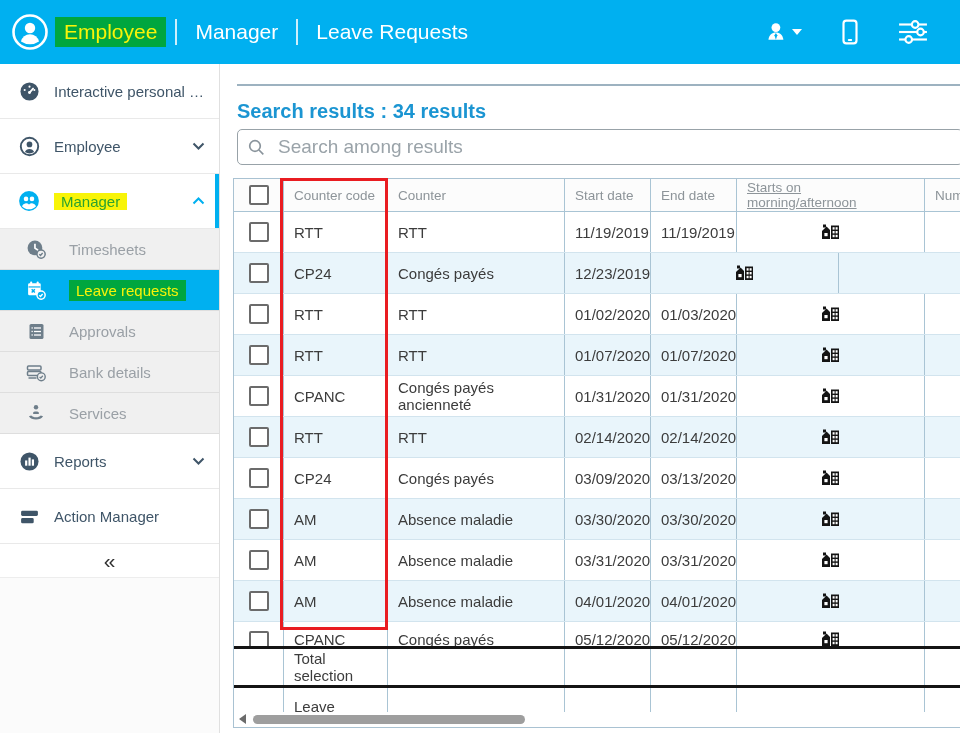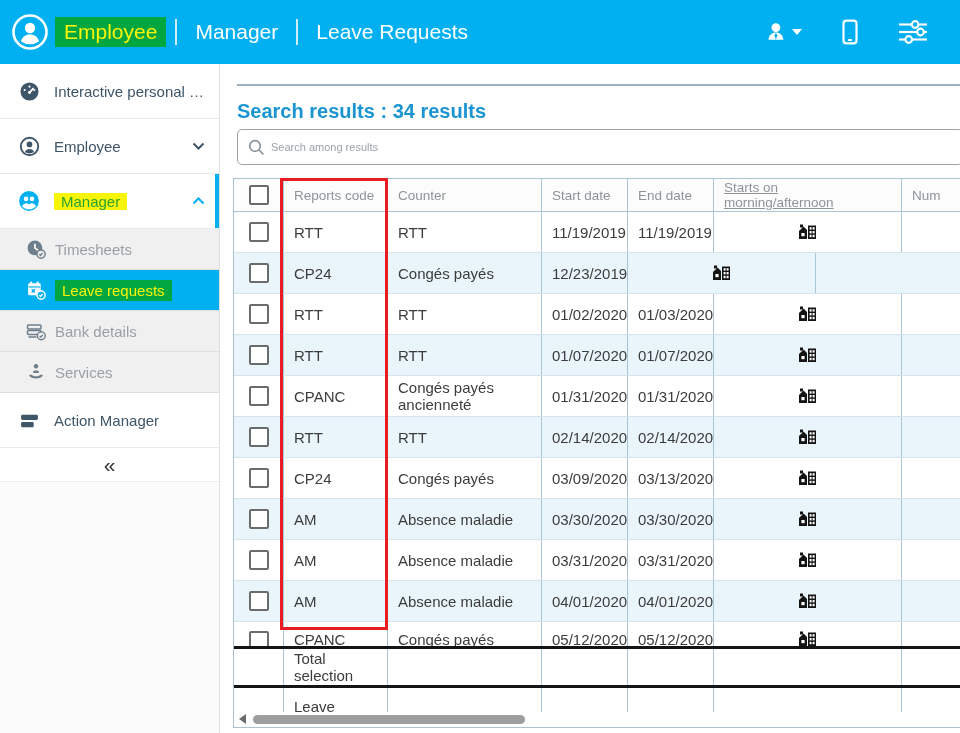--- a/index.html
+++ b/index.html
@@ -27,50 +27,50 @@
   .nav-item .chev{margin-left:auto;color:#3f5568;display:flex;}
   .nav-item.manager .chev{color:var(--accent-cyan,#00b0f0);}
   .nav-item.manager::after{content:"";position:absolute;right:0;top:0;bottom:0;width:4px;
             background:var(--accent-cyan,#00b0f0);}
   .hl-yellow{background:var(--highlight-yellow,#f8f408);color:#2ba32f;padding:2px 7px;}
   .hl-green{background:var(--highlight-green,#00a63f);color:var(--highlight-yellow,#f8f408);padding:2px 7px;}
   .submenu{background:#f0f0f0;}
   .sub-item{height:40px;display:flex;align-items:center;padding:0 14px 0 26px;
             border-bottom:1px solid #dedede;font-size:15px;color:#9aa0a6;cursor:pointer;--icon-bg:#f0f0f0;}
   .sub-item .ic{width:20px;height:20px;flex:0 0 auto;color:#6e7e8a;display:flex;align-items:center;justify-content:center;}
-  .sub-item .lbl{margin-left:9px;white-space:nowrap;}
+  .sub-item .lbl{margin-left:23px;white-space:nowrap;}
   .sub-item.active{background:var(--accent-cyan,#00b0f0);color:#fff;--icon-bg:var(--accent-cyan,#00b0f0);}
   .sub-item.active .ic{color:#fff;}
   .collapse-row{height:33px;display:flex;align-items:center;justify-content:center;
                 font-size:21px;color:#2e2e2e;cursor:pointer;}
   .sidebar-fill{flex:1;background:#fbfbfb;border-top:1px solid #ededed;}
 
   
   .content{position:absolute;top:64px;left:220px;width:740px;height:669px;overflow:visible;}
   .content-rule{position:absolute;left:17px;right:0;top:20px;height:2px;background:#9db2c0;}
   .results-title{position:absolute;left:17px;top:36px;font-size:20px;font-weight:700;
                  color:var(--title-blue,#1b95d2);}
   .search-box{position:absolute;left:17px;top:65px;width:704px;height:34px;border:1px solid #98a2a8;
               border-radius:5px;display:flex;align-items:center;padding:0 10px;background:#fff;box-sizing:content-box;}
-  .search-box input{border:none;outline:none;flex:1;font-size:11px;margin-left:4px;
+  .search-box input{border:none;outline:none;flex:1;font-size:19px;margin-left:11px;
                     font-family:"Liberation Sans",sans-serif;color:#be185d;background:transparent;}
   .search-box input::placeholder{color:#9aa3a9;}
 
   
   .table-wrap{position:absolute;left:13px;top:114px;width:812px;height:548px;
               border:1px solid #a9c2d2;background:#fff;}
   .trow{display:flex;height:40px;border-bottom:1px solid #d2e4ee;background:#fff;}
   .trow.alt{background:#e9f5fb;}
   .trow.head{height:32px;background:#fcfcfc;border-bottom:1px solid #a9c4d4;}
   .cell{display:flex;align-items:center;box-sizing:border-box;padding:0 10px;
         border-right:1px solid #a9c4d4;font-size:15px;color:#3c3c3c;overflow:hidden;}
   .head .cell{font-size:13.5px;color:#8d9499;}
   .c-check{width:50px;justify-content:center;padding:0;}
   .c-code{width:104px;}
-  .c-counter{width:154px;}
+  .c-counter{width:177px;}
   .c-start{width:86px;}
   .c-end{width:86px;}
   .c-morning{width:188px;justify-content:center;text-decoration:underline;}
   .c-num{width:120px;border-right:none;}
   .checkbox{width:16px;height:16px;border:2px solid #6b6b6b;border-radius:2px;background:#fff;cursor:pointer;}
   .trow.clipped{height:24px;border-bottom:none;}
   .trow.clipped .cell{align-items:flex-start;padding-top:9px;}
   .trow.total-sel{height:36px;border-top:3px solid #141414;border-bottom:none;}
   .trow.total{height:36px;border-top:3px solid #141414;border-bottom:none;}
   .trow.total-sel .cell,.trow.total .cell{border-right:1px solid #a9c4d4;}
@@ -212,20 +212,38 @@
             <line x1="2.4" y1="6.6" x2="13.6" y2="6.6" stroke="var(--icon-bg,#f0f0f0)" stroke-width="1.1"></line>
             <path d="M5.4 8.8l3 3m0-3l-3 3" stroke="var(--icon-bg,#f0f0f0)" stroke-width="1.4"></path>
             <circle cx="14.3" cy="14.3" r="3.9" fill="var(--icon-bg,#f0f0f0)" stroke="currentColor" stroke-width="1.4"></circle>
             <path d="M12.6 14.4l1.2 1.2 2-2.3" stroke="currentColor" stroke-width="1.3" fill="none"></path>
           </svg>
         </span>
         <span class="lbl"><span class="hl-green">Leave requests</span></span>
       </div>
       <div class="sub-item">
         <span class="ic">
+          <svg width="19" height="19" viewBox="0 0 19 19">
+            <rect x="2.5" y="2" width="14" height="15" rx="1.6" fill="currentColor"></rect>
+            <g stroke="#fff" stroke-width="1.3">
+              <line x1="7" y1="6" x2="14" y2="6"></line>
+                <line x1="7" y1="9.5" x2="14" y2="9.5"></line>
+                <line x1="7" y1="13" x2="14" y2="13"></line>
+            </g>
+            <g fill="#fff">
+                <rect x="4.5" y="5.3" width="1.3" height="1.3"></rect>
+                <rect x="4.5" y="8.8" width="1.3" height="1.3"></rect>
+                <rect x="4.5" y="12.3" width="1.3" height="1.3"></rect>
+              </g>
+          </svg>
+        </span>
+        <span class="lbl">Approvals</span>
+      </div>
+      <div class="sub-item">
+        <span class="ic">
           <svg width="21" height="20" viewBox="0 0 20 19">
             <g fill="none" stroke="currentColor" stroke-width="1.5">
               <rect x="1.5" y="3.5" width="13.5" height="4" rx="1"></rect>
               <rect x="1.5" y="9" width="13.5" height="4" rx="1"></rect>
             </g>
             <line x1="2.5" y1="15.5" x2="10.5" y2="15.5" stroke="currentColor" stroke-width="1.5"></line>
             <circle cx="15.3" cy="14.3" r="3.9" fill="var(--icon-bg,#f0f0f0)" stroke="currentColor" stroke-width="1.4"></circle>
             <path d="M13.6 14.4l1.2 1.2 2-2.3" stroke="currentColor" stroke-width="1.3" fill="none"></path>
           </svg>
         </span>
@@ -236,20 +254,38 @@
           <svg width="20" height="20" viewBox="0 0 19 19">
             <circle cx="9.5" cy="4" r="2.1" fill="currentColor"></circle>
             <path d="M6.8 9.2c0-1.6 5.4-1.6 5.4 0v1.2H6.8z" fill="currentColor"></path>
             <path d="M2.8 12.6c1.2 2 3.7 3.1 6.7 3.1s5.5-1.1 6.7-3.1l-2.2-.7c-1 1.1-2.6 1.7-4.5 1.7s-3.5-.6-4.5-1.7z" fill="currentColor"></path>
           </svg>
         </span>
         <span class="lbl">Services</span>
       </div>
     </div>
 
+    <div class="nav-item">
+      <span class="ic">
+        <svg width="21" height="21" viewBox="0 0 20 20">
+          <circle cx="10" cy="10" r="8.6" fill="currentColor"></circle>
+          <g fill="#fff">
+              <rect x="5.8" y="9" width="2.1" height="5"></rect>
+              <rect x="9" y="6.3" width="2.1" height="7.7"></rect>
+              <rect x="12.2" y="8" width="2.1" height="6"></rect>
+            </g>
+        </svg>
+      </span>
+      <span class="lbl">Reports</span>
+      <span class="chev">
+        <svg width="13" height="8" viewBox="0 0 13 8">
+            <path d="M1.5 1.5L6.5 6.5L11.5 1.5" fill="none" stroke="currentColor" stroke-width="2"></path>
+          </svg>
+      </span>
+    </div>
 
     <div class="nav-item">
       <span class="ic">
         <svg width="21" height="21" viewBox="0 0 20 20">
           <g fill="currentColor">
               <rect x="2" y="4.5" width="16" height="5" rx="1.3"></rect>
               <rect x="2" y="11.5" width="12" height="5" rx="1.3"></rect>
             </g>
         </svg>
       </span>
@@ -276,21 +312,21 @@
       </span>
       <input type="text" placeholder="Search among results" style="">
     </div>
 
     <div class="table-wrap">
 
       <div class="trow head">
         <div class="cell c-check">
           <span class="checkbox"></span>
         </div>
-        <div class="cell c-code">Reports code</div>
+        <div class="cell c-code">Counter code</div>
         <div class="cell c-counter">Counter</div>
         <div class="cell c-start">Start date</div>
         <div class="cell c-end">End date</div>
         <div class="cell c-morning" style="justify-content:flex-start;">Starts on morning/afternoon</div>
         <div class="cell c-num">Num</div>
       </div>
 
       <div>
   <div class="trow">
     <div class="cell c-check">

